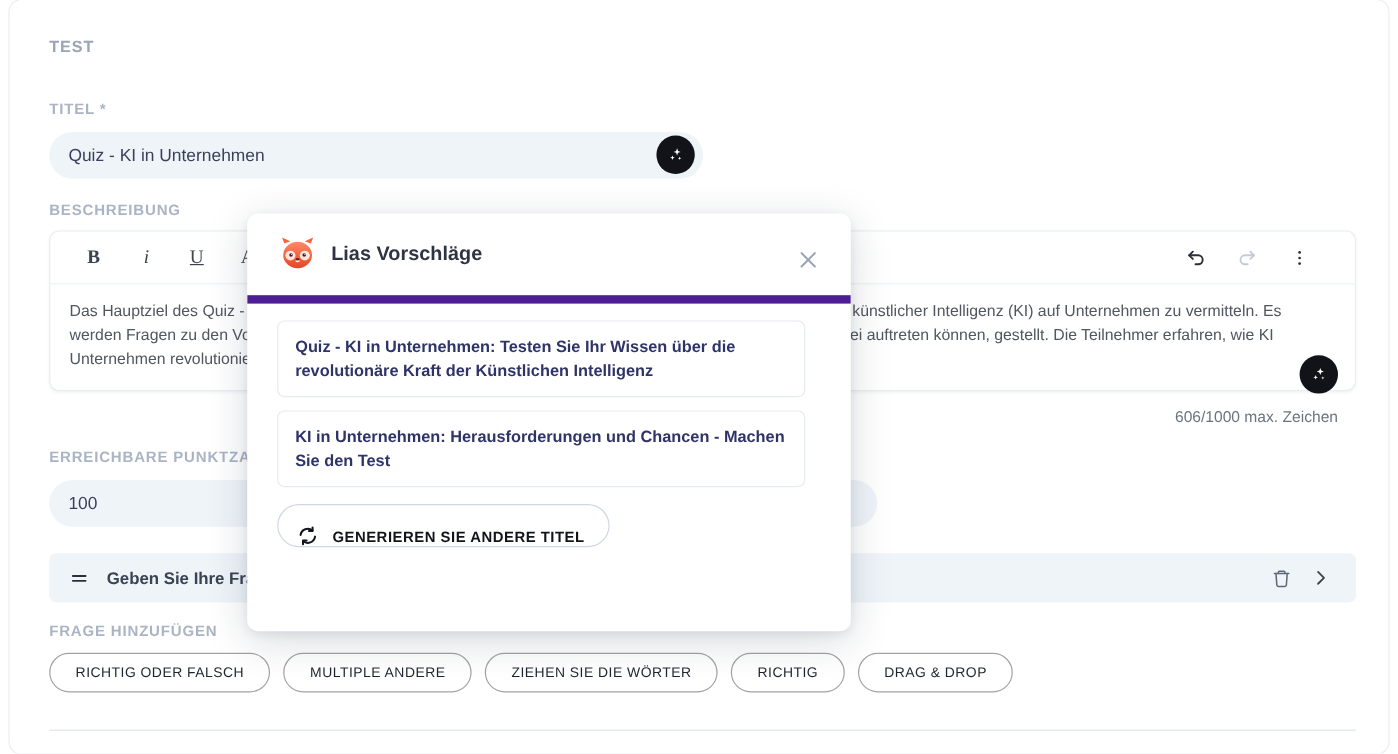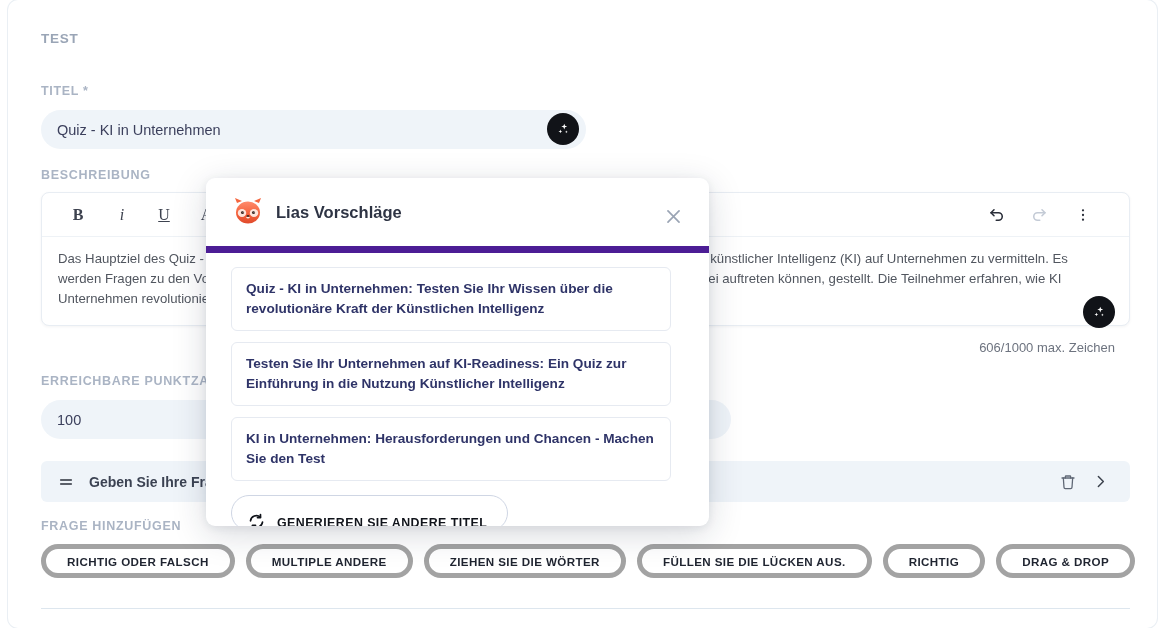--- a/index.html
+++ b/index.html
@@ -187,25 +187,25 @@
   .pill-row {
     position: absolute;
     left: 33px; top: 544px;
     display: flex;
     gap: 11px;
   }
   .pill {
     height: 33px;
     padding: 12px 21px;
     background: #ffffff;
-    border: 5px solid #a3a3a3;
+    border: 1px solid #a3a3a3;
     border-radius: 17px;
     font-family: "Liberation Sans", sans-serif;
     font-size: 11.6px;
-    font-weight: 700;
+    font-weight: 400;
     letter-spacing: .035em;
     color: #1f2430;
     white-space: nowrap;
     cursor: pointer;
     display: flex;
     align-items: center;
   }
 
   
   .bottom-divider {
@@ -379,21 +379,20 @@
         </svg>
       </span>
     </div>
 
     <div class="section-label lbl-frage-add">FRAGE HINZUFÜGEN</div>
 
     <div class="pill-row">
       <button class="pill">RICHTIG ODER FALSCH</button>
       <button class="pill">MULTIPLE ANDERE</button>
       <button class="pill">ZIEHEN SIE DIE WÖRTER</button>
-      <button class="pill">FÜLLEN SIE DIE LÜCKEN AUS.</button>
       <button class="pill">RICHTIG</button>
       <button class="pill">DRAG &amp; DROP</button>
     </div>
 
     <div class="bottom-divider"></div>
   </div>
 
   <div class="modal">
     <div class="modal-header">
       <span class="brand-icon">
@@ -422,21 +421,20 @@
       <button class="modal-close">
         <svg width="19" height="19" viewBox="0 0 24 24" fill="none" stroke="#9aa4b4" stroke-width="2.1" stroke-linecap="round">
           <line x1="5" y1="5" x2="19" y2="19"></line>
           <line x1="19" y1="5" x2="5" y2="19"></line>
         </svg>
       </button>
     </div>
 
     <div class="modal-body">
       <div class="suggestion">Quiz - KI in Unternehmen: Testen Sie Ihr Wissen über die revolutionäre Kraft der Künstlichen Intelligenz</div>
-      <div class="suggestion">Testen Sie Ihr Unternehmen auf KI-Readiness: Ein Quiz zur Einführung in die Nutzung Künstlicher Intelligenz</div>
       <div class="suggestion">KI in Unternehmen: Herausforderungen und Chancen - Machen Sie den Test</div>
 
       <button class="regen-btn">
         <span>
           <svg width="17" height="17" viewBox="0 0 24 24" fill="none" stroke="#11141b" stroke-width="2.4" stroke-linecap="round" stroke-linejoin="round">
             <path d="M20.5 13a8.5 8.5 0 0 1-14 5.2"></path>
             <path d="M3.5 11a8.5 8.5 0 0 1 14-5.2"></path>
             <polyline points="17.6 2.2 17.6 6.4 13.4 6.4"></polyline>
             <polyline points="6.4 21.8 6.4 17.6 10.6 17.6"></polyline>
           </svg>

